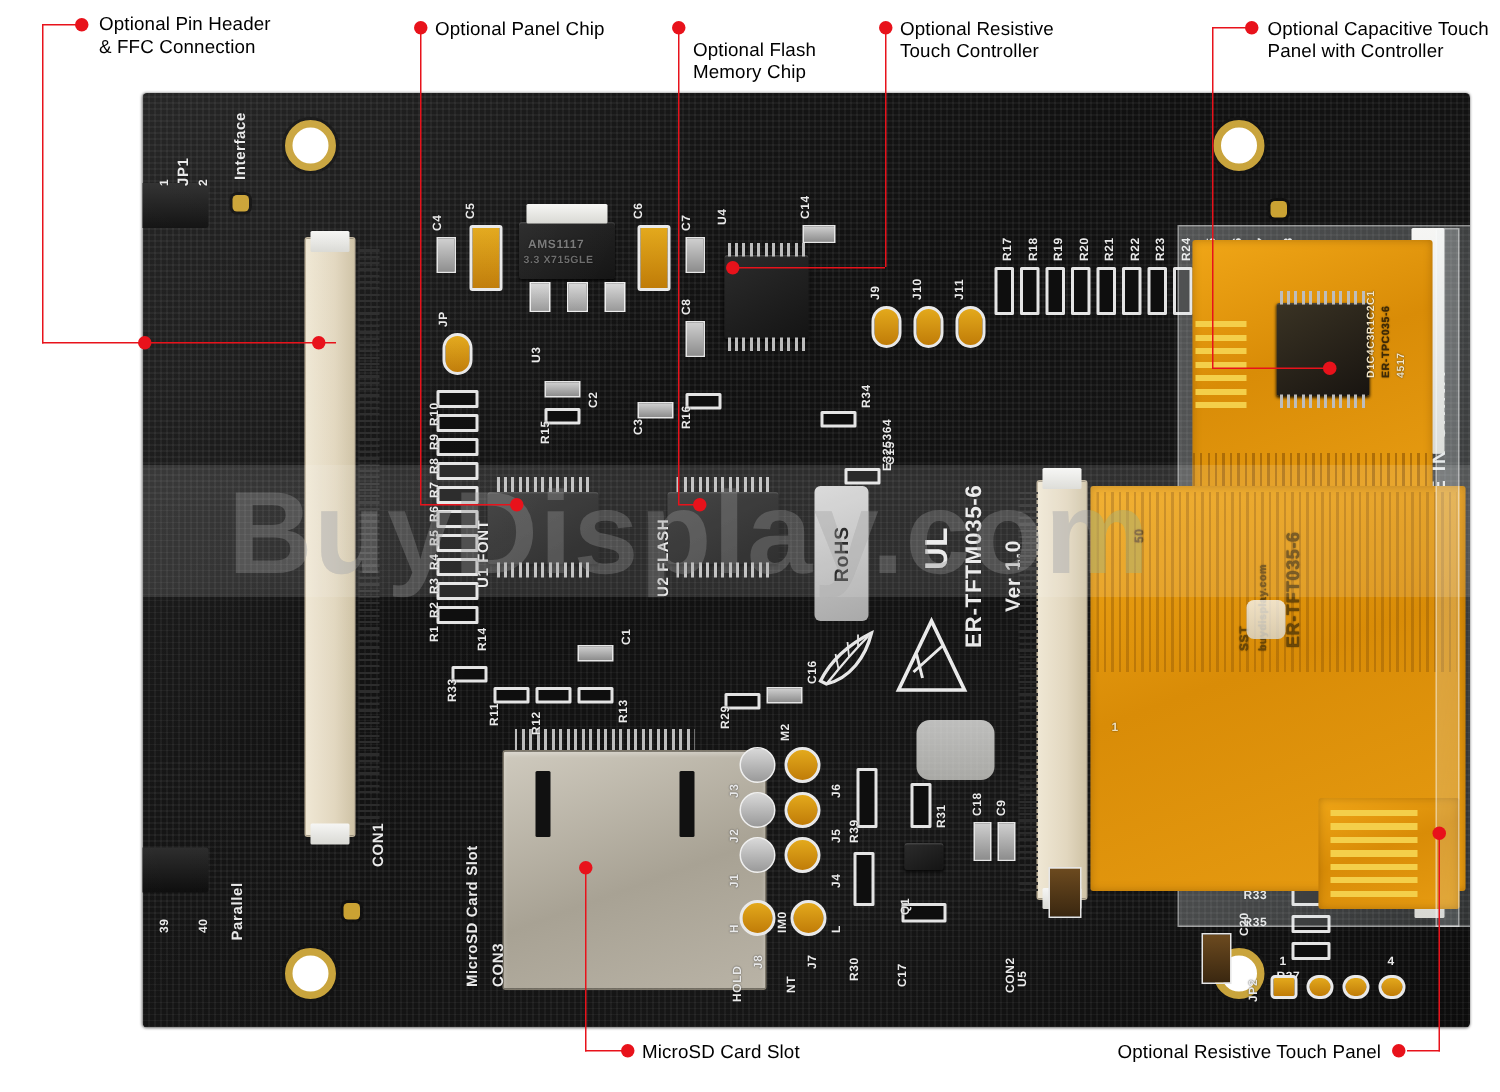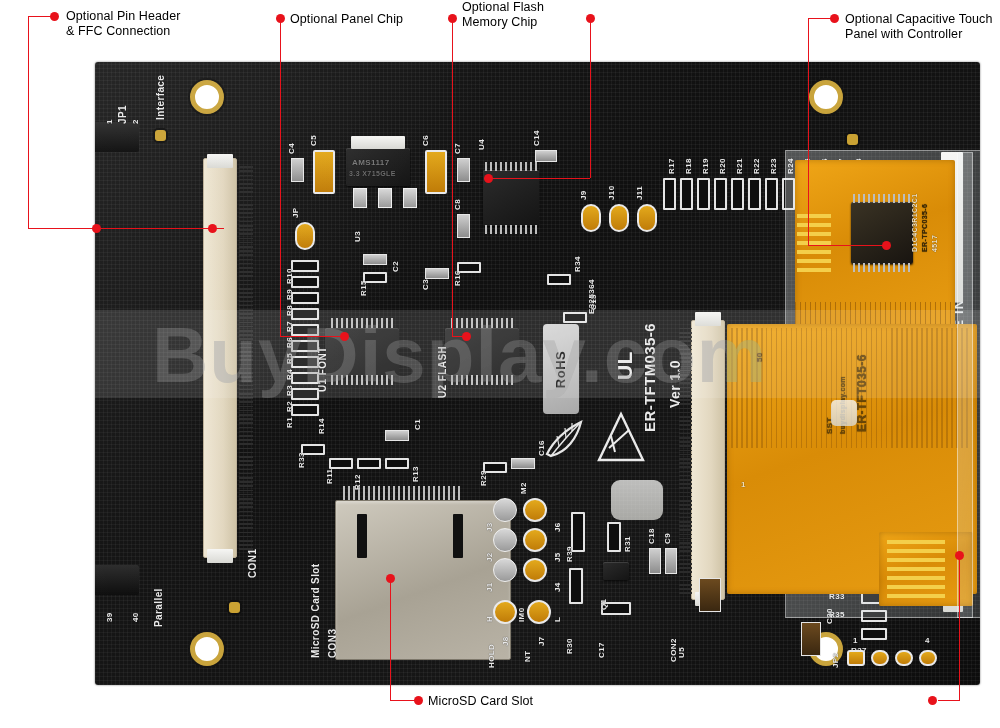--- a/index.html
+++ b/index.html
@@ -533,44 +533,47 @@
   <div class="lead h" style="left:28px; top:228px; width:196px;"></div>
   <div class="dot" style="left:92px; top:224px;"></div>
   <div class="dot" style="left:208px; top:224px;"></div>
 
   <div class="callout-label" style="left:290px; top:12px; width:160px;">Optional Panel Chip</div>
   <div class="dot" style="left:276px; top:14px;"></div>
   <div class="lead v" style="left:280px; top:18px; height:318px;"></div>
   <div class="lead h" style="left:280px; top:336px; width:64px;"></div>
   <div class="dot" style="left:340px; top:332px;"></div>
 
-  <div class="callout-label" style="left:462px; top:0; width:160px;">Optional Flash
+  <div class="callout-label" style="left:462px; top:26px; width:160px;">Optional Flash
 Memory Chip</div>
   <div class="dot" style="left:448px; top:14px;"></div>
   <div class="lead v" style="left:452px; top:18px; height:318px;"></div>
   <div class="lead h" style="left:452px; top:336px; width:14px;"></div>
   <div class="dot" style="left:462px; top:332px;"></div>
 
+  <div class="callout-label" style="left:600px; top:12px; width:170px;">Optional Resistive
+Touch Controller</div>
   <div class="dot" style="left:586px; top:14px;"></div>
   <div class="lead v" style="left:590px; top:18px; height:160px;"></div>
   <div class="lead h" style="left:490px; top:178px; width:100px;"></div>
   <div class="dot" style="left:484px; top:174px;"></div>
 
   <div class="callout-label" style="left:845px; top:12px; width:170px;">Optional Capacitive Touch
 Panel with Controller</div>
   <div class="dot" style="left:830px; top:14px;"></div>
   <div class="lead h" style="left:808px; top:18px; width:24px;"></div>
   <div class="lead v" style="left:808px; top:18px; height:228px;"></div>
   <div class="lead h" style="left:808px; top:245px; width:78px;"></div>
   <div class="dot" style="left:882px; top:241px;"></div>
 
   <div class="callout-label" style="left:428px; top:694px; width:170px;">MicroSD Card Slot</div>
   <div class="dot" style="left:414px; top:696px;"></div>
   <div class="lead h" style="left:390px; top:700px; width:26px;"></div>
   <div class="lead v" style="left:390px; top:578px; height:123px;"></div>
   <div class="dot" style="left:386px; top:574px;"></div>
 
+  <div class="callout-label" style="left:745px; top:694px; width:200px;">Optional Resistive Touch Panel</div>
   <div class="dot" style="left:928px; top:696px;"></div>
   <div class="lead h" style="left:938px; top:700px; width:22px;"></div>
   <div class="lead v" style="left:959px; top:555px; height:146px;"></div>
   <div class="dot" style="left:955px; top:551px;"></div>
 
 </div>
 
 </body></html>

